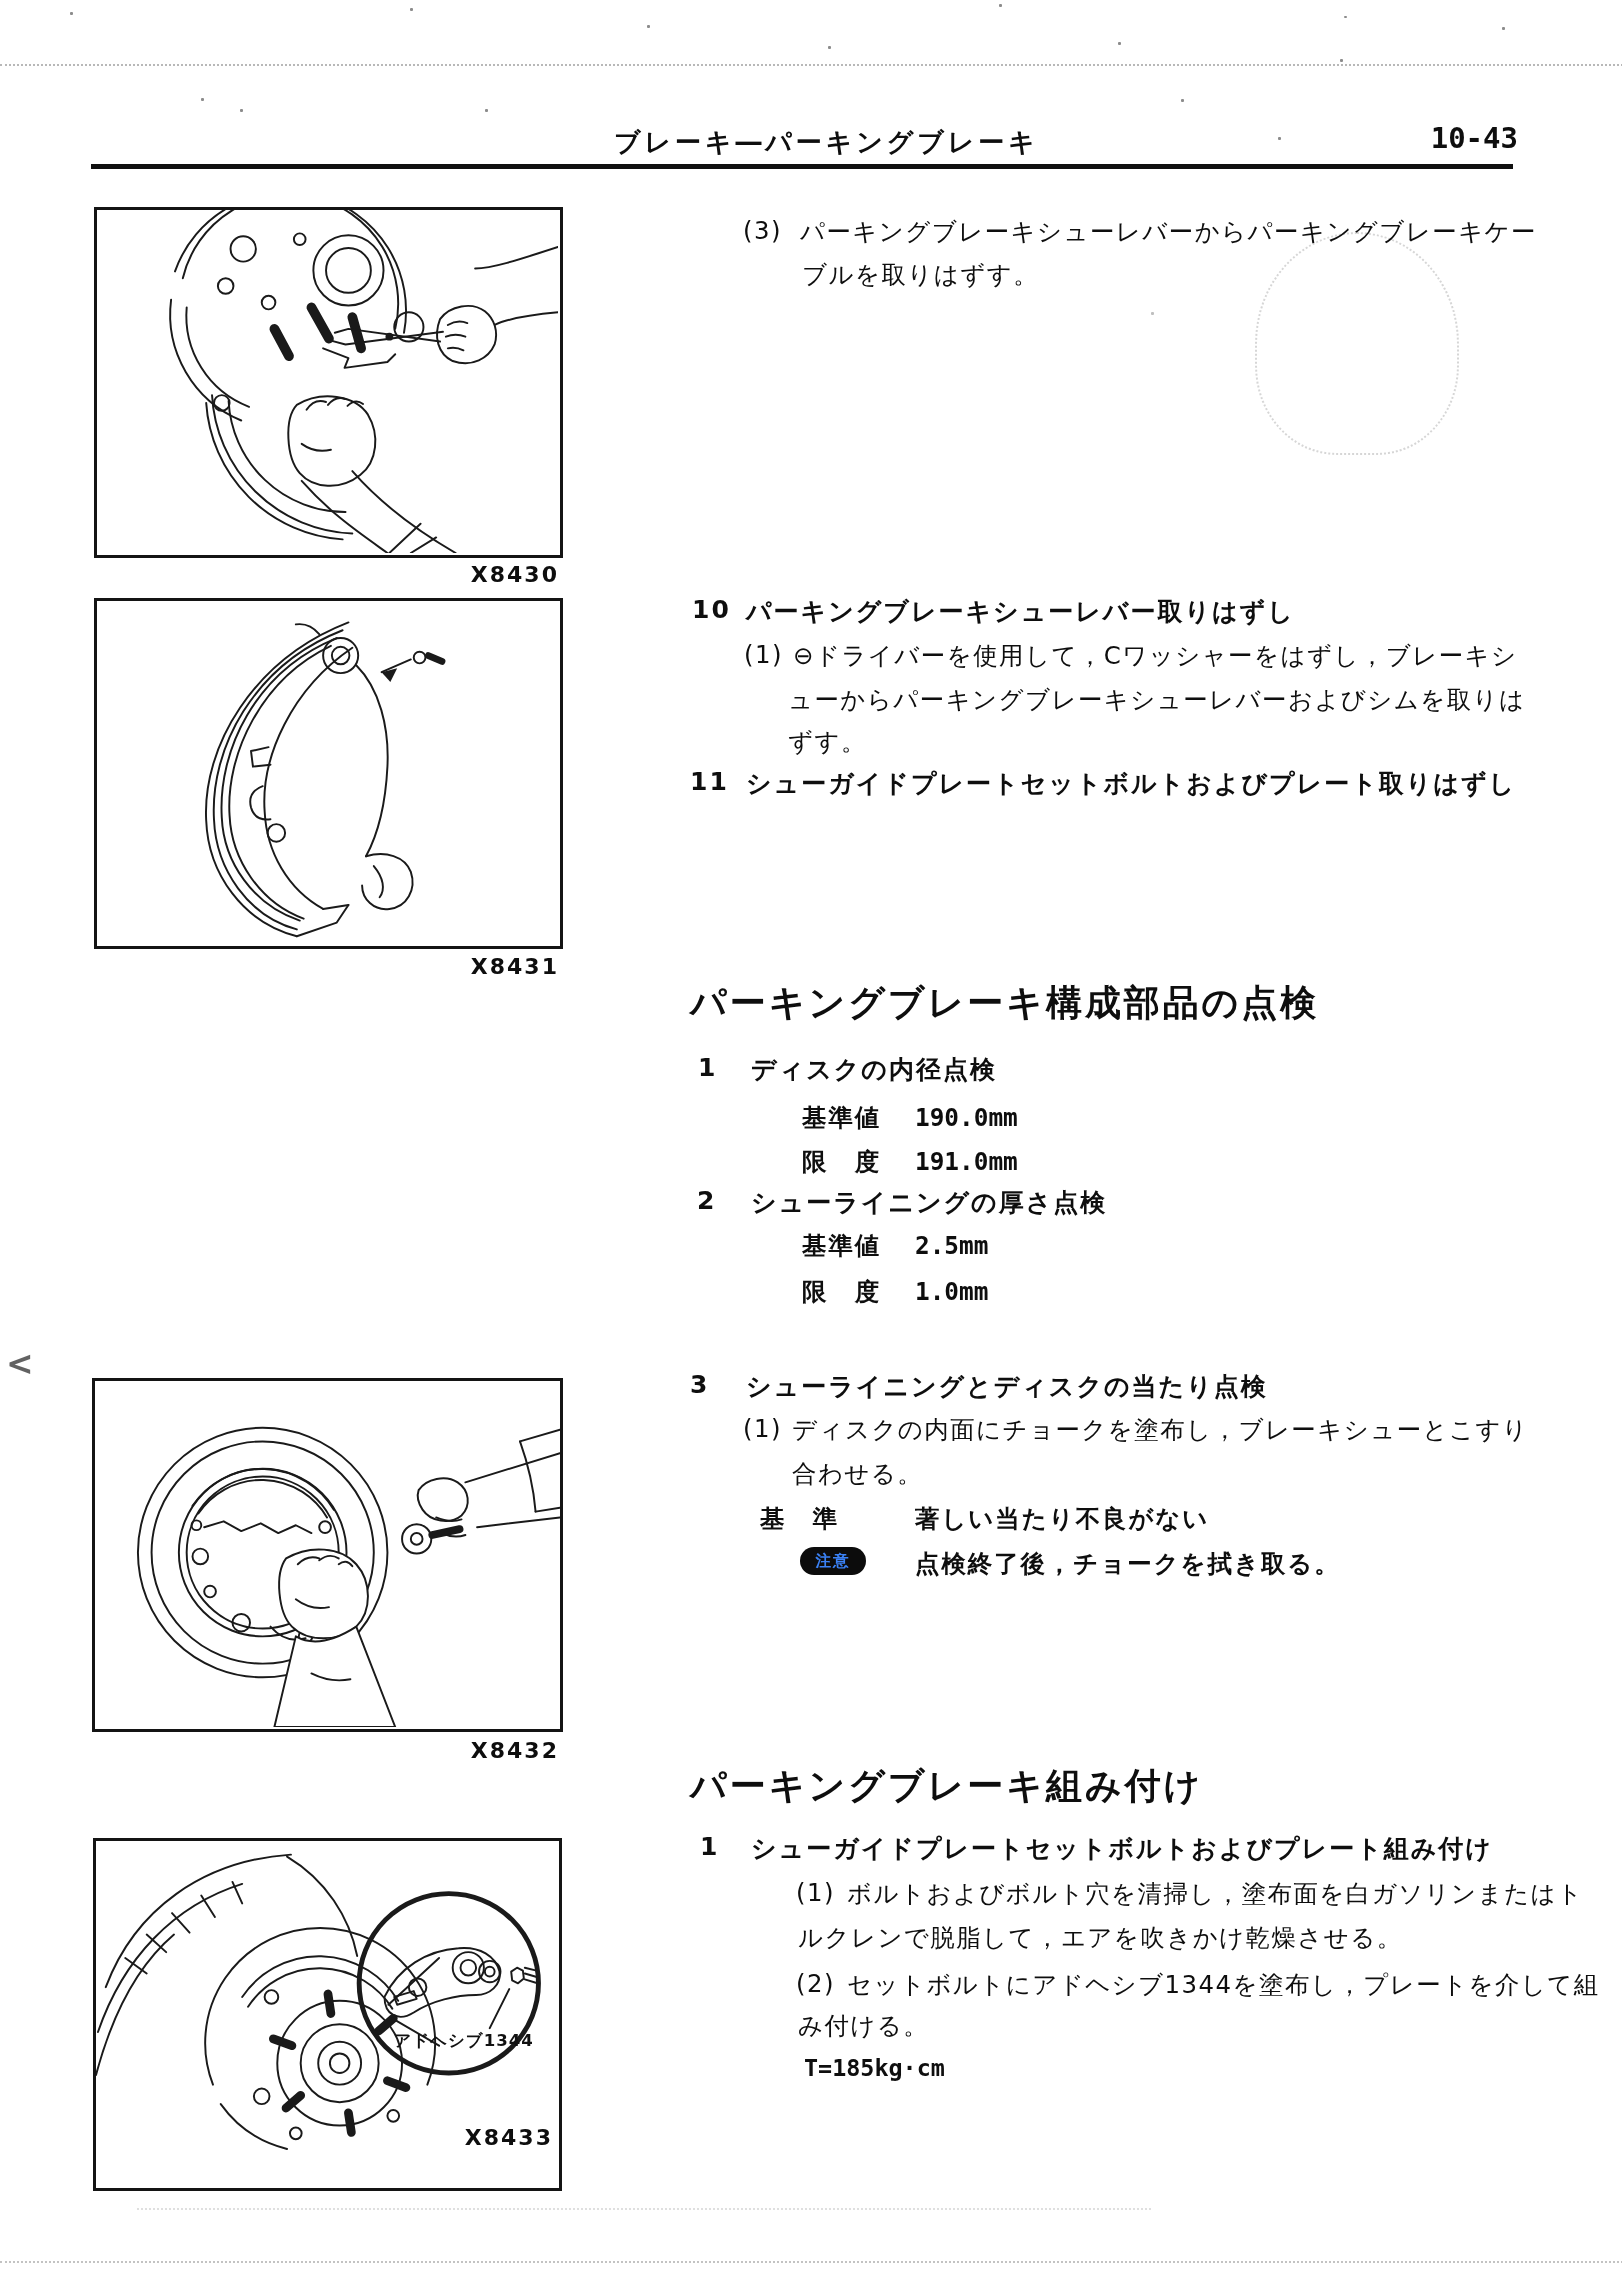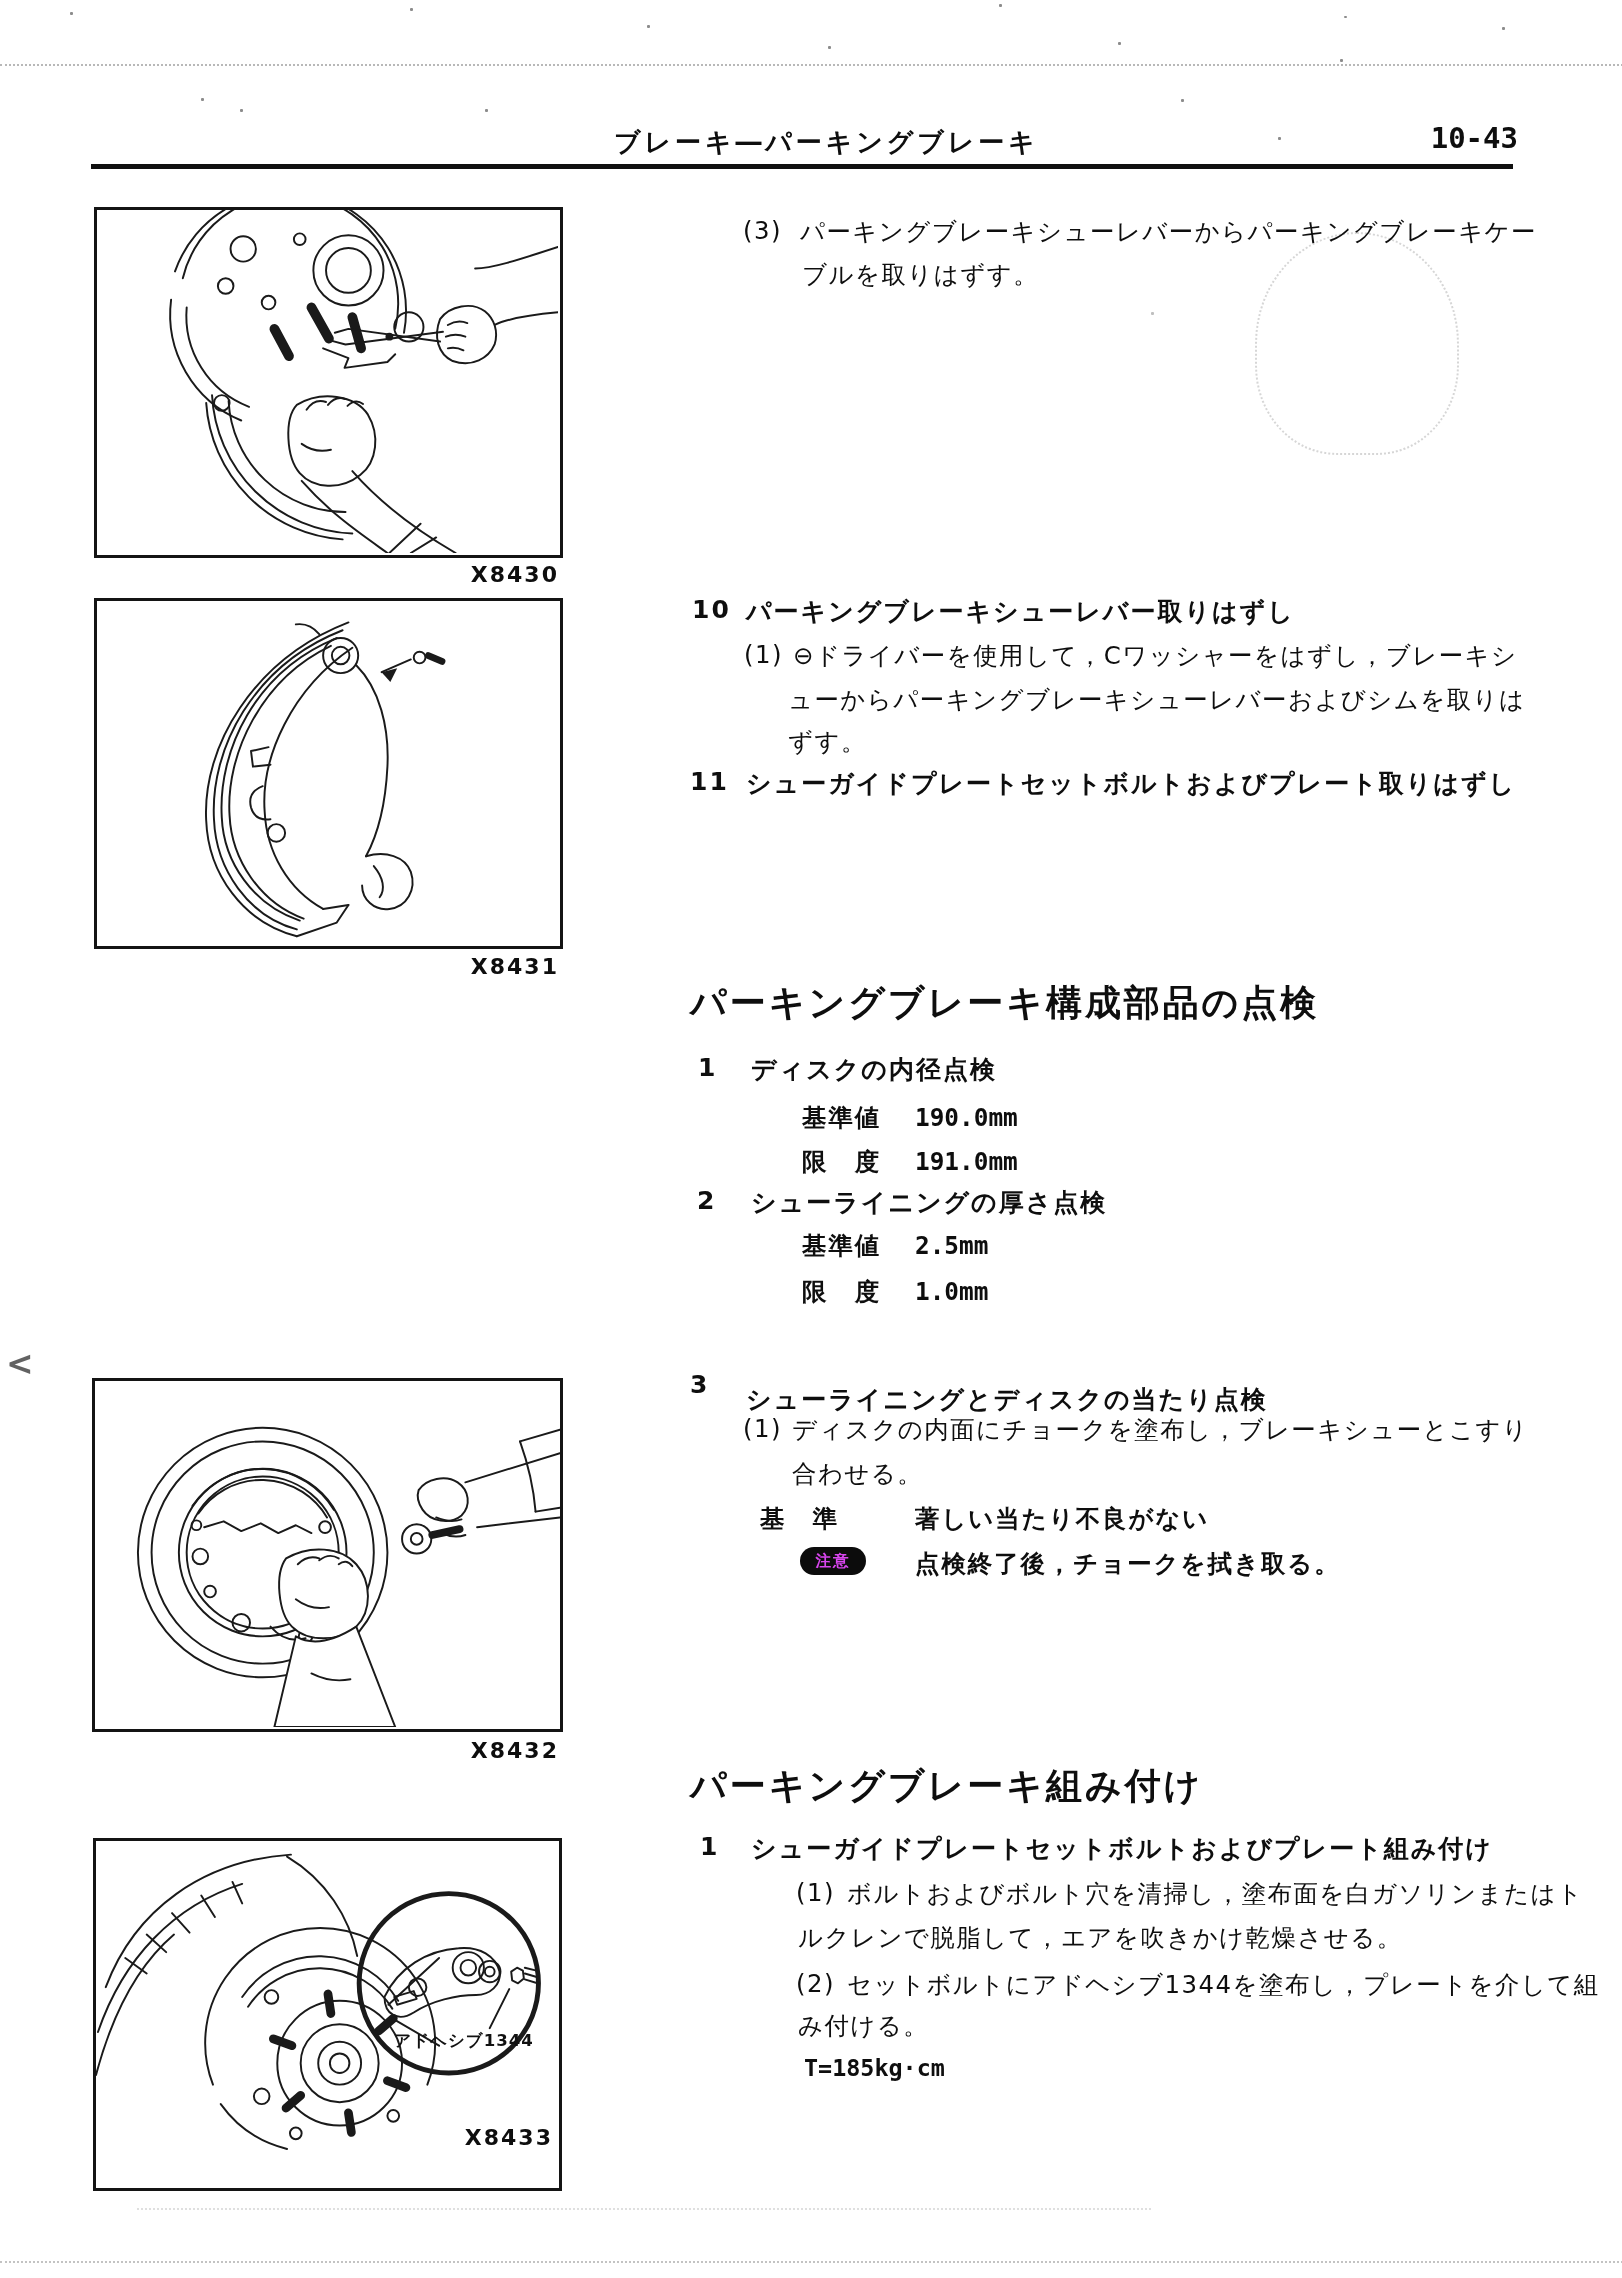--- a/index.html
+++ b/index.html
@@ -10,21 +10,21 @@
   }
   .abs{position:absolute;white-space:nowrap;}
   .jp{font-size:24.4px;letter-spacing:1.5px;}
   .jp-b{font-size:25px;font-weight:bold;letter-spacing:2px;}
   .sec-h{font-size:36px;font-weight:bold;letter-spacing:2.9px;}
   .val{font-family:"DejaVu Sans Mono","DejaVu Sans",monospace;font-weight:bold;font-size:24.4px;letter-spacing:0;}
   .figbox{position:absolute;border:3.9px solid #141414;background:#fff;box-sizing:border-box;}
   .figlabel{font-family:"DejaVu Sans",sans-serif;font-weight:bold;font-size:22px;letter-spacing:2px;text-align:right;}
   .rule{position:absolute;background:#101010;}
   .badge{
-    position:absolute;background:#0c0c0c;color:#d946ef;border-radius:14.6px;
+    position:absolute;background:#0c0c0c;color:#3b82f6;border-radius:14.6px;
     font-size:15.6px;font-weight:bold;letter-spacing:2px;
     display:flex;align-items:center;justify-content:center;
   }
   .dot{position:absolute;width:2.9px;height:2.9px;background:#000;opacity:.45;border-radius:1px;}
   .noiseline{position:absolute;border-top:2px dotted rgba(0,0,0,.28);}
   .ghost{position:absolute;border:2px dotted rgba(0,0,0,.16);border-radius:50% 50% 40% 40%;}
   .margin-mark{font-size:33px;color:#2e2e2e;opacity:.75;font-weight:bold;}
   svg{display:block;}
   svg .ln{fill:none;stroke:#1a1a1a;stroke-width:2;stroke-linecap:round;stroke-linejoin:round;}
   svg .lnw{fill:#fff;stroke:#1a1a1a;stroke-width:2;stroke-linejoin:round;}
@@ -243,21 +243,21 @@
   <div class="abs val" style="left:915px;top:1147px;">191.0mm</div>
 
   <div class="abs jp-b" style="left:697px;top:1186px;">2</div>
   <div class="abs jp-b" style="left:751px;top:1186px;">シューライニングの厚さ点検</div>
   <div class="abs jp-b" style="left:802px;top:1230px;font-size:24.4px;">基準値</div>
   <div class="abs val" style="left:915px;top:1231px;">2.5mm</div>
   <div class="abs jp-b" style="left:802px;top:1276px;font-size:24.4px;">限　度</div>
   <div class="abs val" style="left:915px;top:1277px;">1.0mm</div>
 
   <div class="abs jp-b" style="left:690px;top:1370px;">3</div>
-  <div class="abs jp-b" style="left:746px;top:1370px;margin-top:13px;">シューライニングとディスクの当たり点検</div>
+  <div class="abs jp-b" style="left:746px;top:1370px;">シューライニングとディスクの当たり点検</div>
   <div class="abs jp" style="left:743px;top:1414px;">(1)</div>
   <div class="abs jp" style="left:792px;top:1414px;">ディスクの内面にチョークを塗布し，ブレーキシューとこすり</div>
   <div class="abs jp" style="left:792px;top:1458px;">合わせる。</div>
   <div class="abs jp-b" style="left:760px;top:1503px;font-size:24.4px;">基　準</div>
   <div class="abs jp-b" style="left:915px;top:1503px;font-size:24.4px;">著しい当たり不良がない</div>
   <div class="badge" style="left:800px;top:1547px;width:66px;height:28px;">注意</div>
   <div class="abs jp-b" style="left:915px;top:1548px;font-size:24.4px;">点検終了後，チョークを拭き取る。</div>
 
   <div class="abs sec-h" style="left:690px;top:1762px;">パーキングブレーキ組み付け</div>
 

